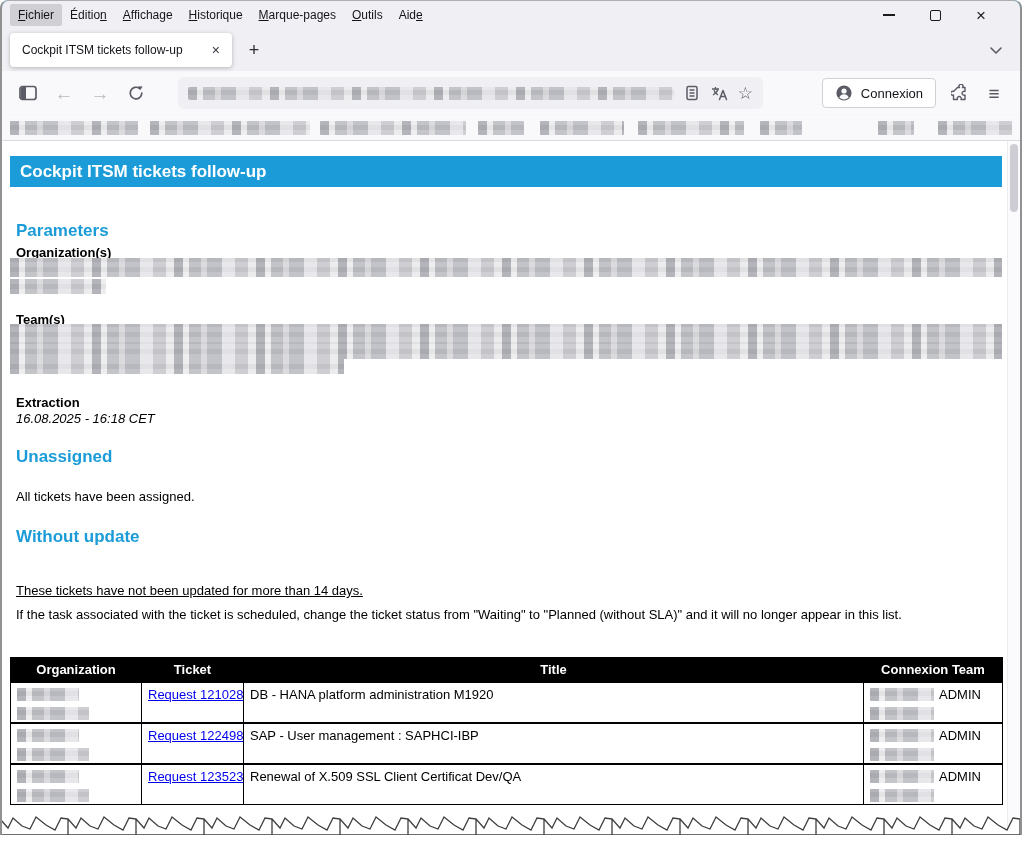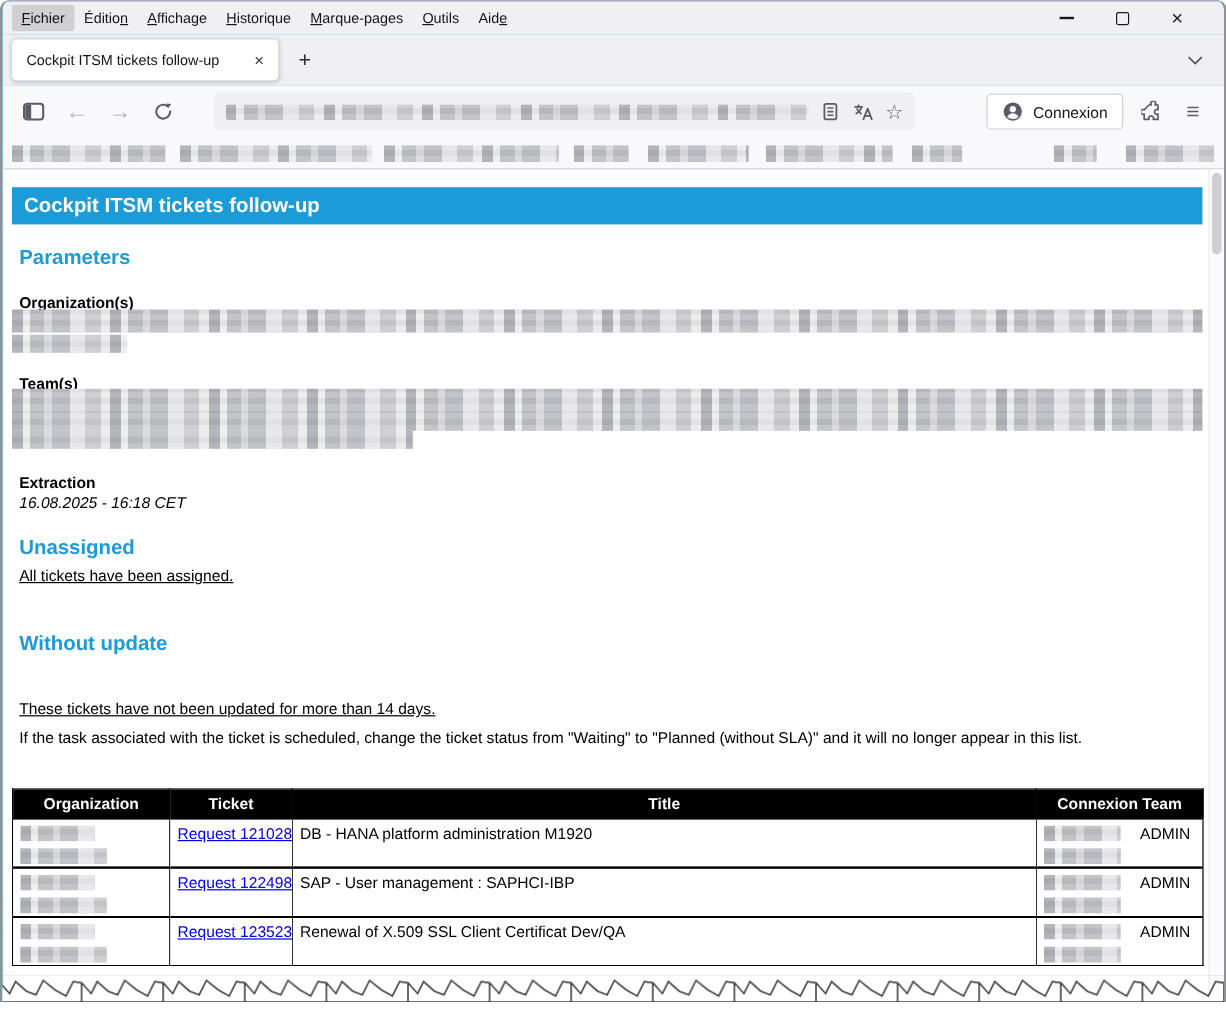--- a/index.html
+++ b/index.html
@@ -99,21 +99,21 @@
     border:1px solid #000; text-align:center; padding:2px 4px;
   }
   .tickets-table td{
     border:1px solid #000; border-top-width:2px; vertical-align:top;
     height:41px; padding:4px 6px; position:relative; background:#fff;
   }
   .tickets-table a{ color:#0000ee; text-decoration:underline; cursor:pointer; white-space:nowrap; }
   .cell-band{ height:13px; border-radius:1px; }
   .org-band1{ width:62px; margin-top:1px; }
   .org-band2{ position:absolute; left:6px; bottom:2px; width:72px; height:13px; }
-  .team-line{ display:flex; align-items:center; gap:16px; }
+  .team-line{ display:flex; align-items:center; gap:5px; }
   .team-band{ width:64px; flex:0 0 auto; }
   .team-band2{ position:absolute; left:6px; bottom:2px; width:64px; height:13px; }
 
   .scroll-track{ position:absolute; right:0; top:0; width:13px; height:100%;
     background:#fbfbfd; border-left:1px solid #ececef; }
   .scroll-thumb{ position:absolute; top:3px; left:2px; width:8px; height:68px;
     border-radius:4px; background:#cdcdd3; }
 
   .tear{ position:absolute; left:-2px; bottom:0; width:1022px; height:22px; z-index:60; }
 
@@ -226,36 +226,36 @@
     <div class="bm px" style="left:636px;width:106px;"></div>
     <div class="bm px" style="left:758px;width:42px;"></div>
     <div class="bm px" style="left:876px;width:36px;"></div>
     <div class="bm px" style="left:936px;width:74px;"></div>
   </div>
 
   <div class="content">
 
     <div class="title-bar">Cockpit ITSM tickets follow-up</div>
 
-    <div class="h-blue" style="top:64px;">Parameters</div>
+    <div class="h-blue" style="top:80px;">Parameters</div>
 
     <div class="lbl" style="top:104px;">Organization(s)</div>
     <div class="band px" style="left:8px; top:117px; width:992px; height:19px;"></div>
     <div class="band px" style="left:8px; top:138px; width:96px; height:15px;"></div>
 
     <div class="lbl" style="top:171px;">Team(s)</div>
     <div class="band px" style="left:8px; top:183px; width:992px; height:18px;"></div>
     <div class="band px" style="left:8px; top:201px; width:992px; height:17px;"></div>
     <div class="band px" style="left:8px; top:218px; width:334px; height:15px;"></div>
 
     <div class="lbl" style="top:254px;">Extraction</div>
     <div class="txt" style="top:270px;font-style:italic;">16.08.2025 - 16:18 CET</div>
 
     <div class="h-blue" style="top:306px;">Unassigned</div>
-    <div class="txt" style="top:331px;text-decoration:underline;">All tickets have been assigned.</div>
+    <div class="txt" style="top:348px;">All tickets have been assigned.</div>
 
     <div class="h-blue" style="top:386px;">Without update</div>
     <div class="txt" style="top:442px;text-decoration:underline;">These tickets have not been updated for more than 14 days.</div>
     <div class="txt" style="top:466px;">If the task associated with the ticket is scheduled, change the ticket status from "Waiting" to "Planned (without SLA)" and it will no longer appear in this list.</div>
 
     <table class="tickets-table">
       <colgroup>
           <col style="width:131px;">
           <col style="width:102px;">
           <col style="width:620px;">

